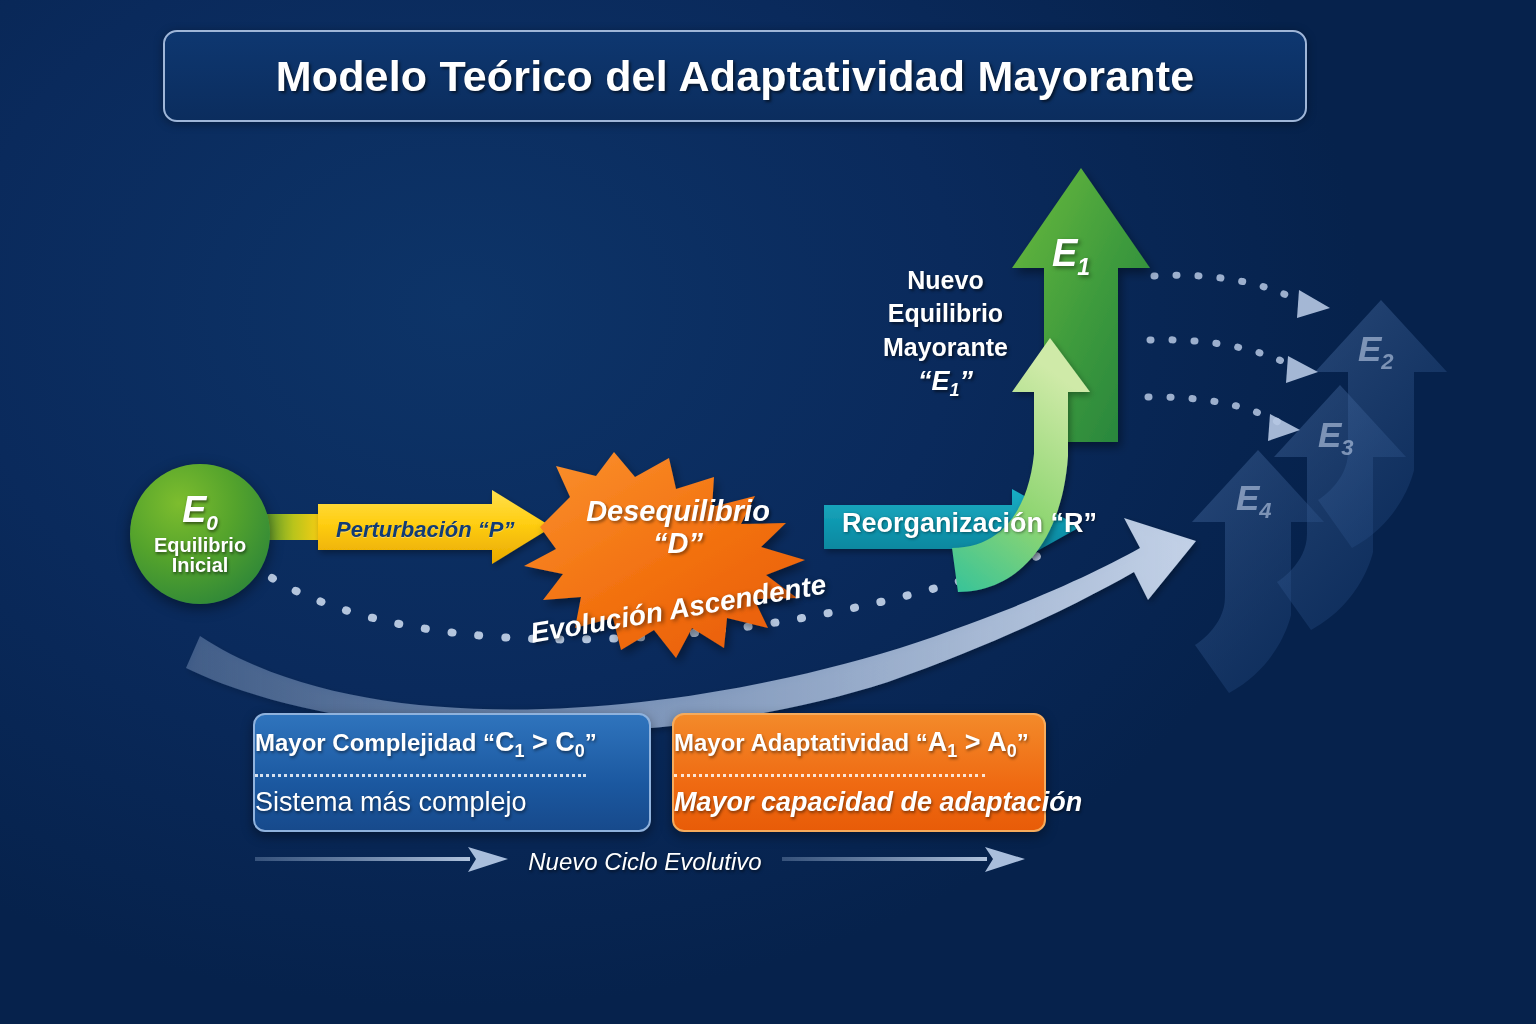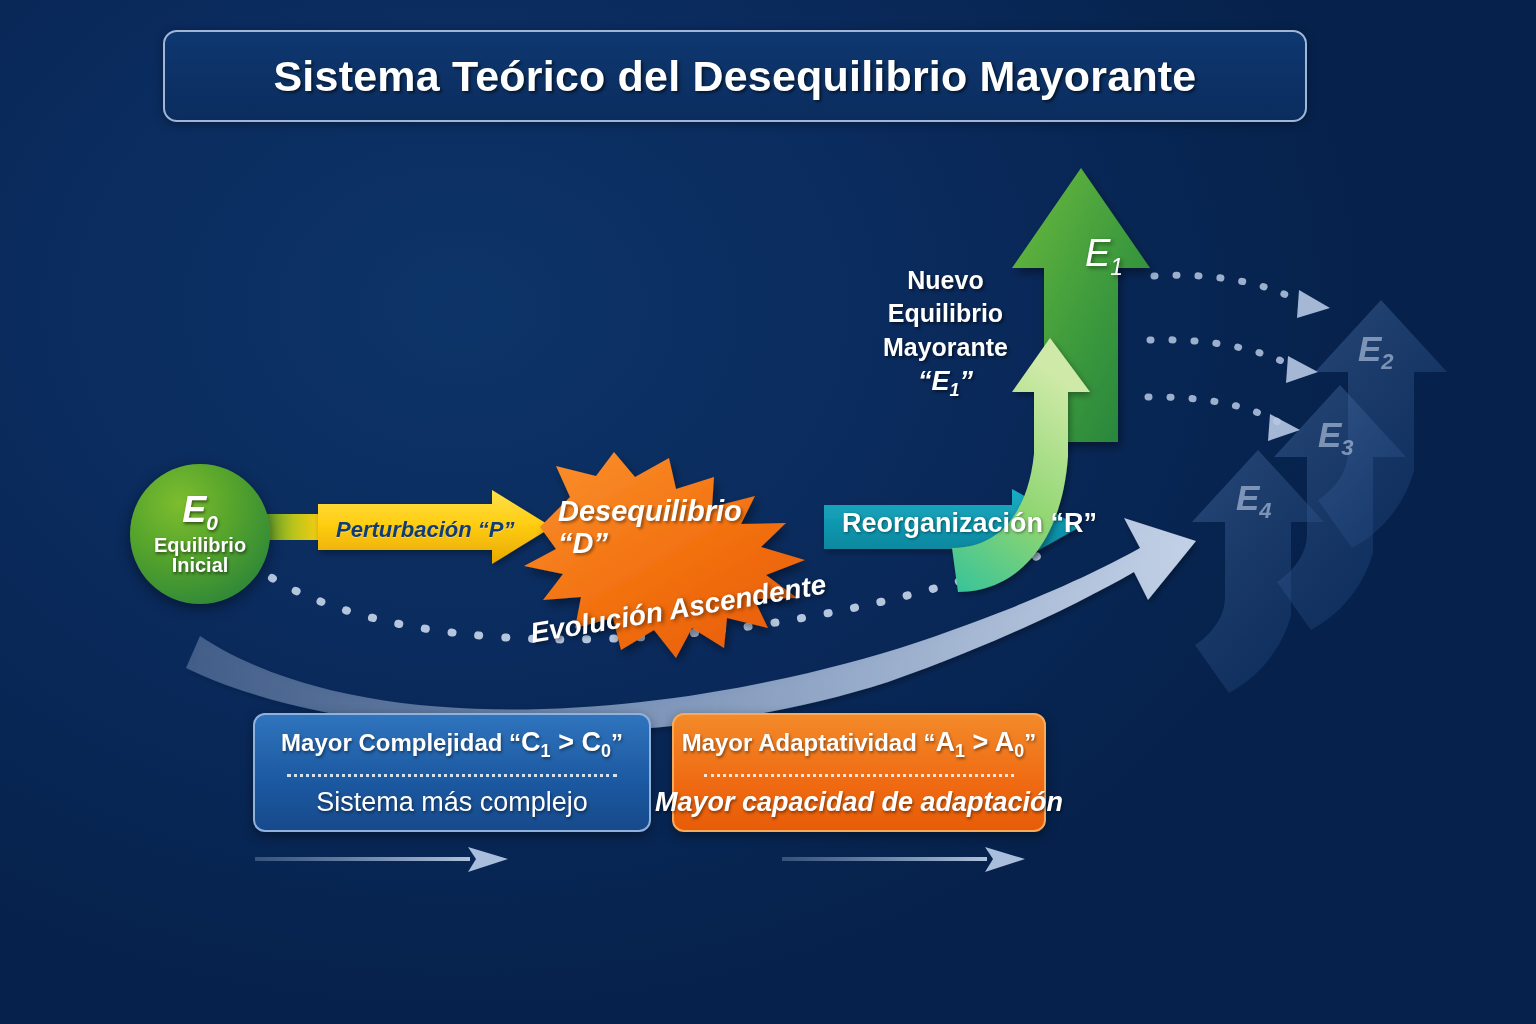--- a/index.html
+++ b/index.html
@@ -41,46 +41,46 @@
   .e0-big{color:#fff;font-size:36px;font-weight:bold;font-style:italic;
     text-shadow:1px 2px 3px rgba(0,0,0,.5);margin-bottom:1px;}
   .e0-big sub{font-size:21px;font-style:italic;}
   .e0-sub{color:#fff;font-size:20px;font-weight:bold;
     text-shadow:1px 2px 3px rgba(0,0,0,.5);}
 
   
   .lbl{position:absolute;white-space:nowrap;}
   .lbl-pert{left:336px;top:517px;color:#123c75;font-size:22px;font-weight:bold;font-style:italic;
     text-shadow:0 1px 0 rgba(255,255,255,.35);}
-  .lbl-deseq{left:558px;top:495px;width:240px;text-align:left;color:#fff;
+  .lbl-deseq{left:558px;top:495px;width:240px;text-align:center;color:#fff;
     font-size:29px;font-weight:bold;font-style:italic;line-height:1.12;
     text-shadow:2px 2px 3px rgba(0,0,0,.4);}
   .lbl-reorg{left:842px;top:508px;color:#ffffff;font-size:27px;font-weight:bold;
     text-shadow:1px 1px 3px rgba(0,0,0,.45);}
-  .lbl-e1{left:1052px;top:232px;color:#fff;font-size:38px;font-weight:normal;font-style:italic;
-    text-shadow:2px 2px 4px rgba(0,0,0,.45);margin-left:33px;}
+  .lbl-e1{left:1052px;top:232px;color:#fff;font-size:38px;font-weight:bold;font-style:italic;
+    text-shadow:2px 2px 4px rgba(0,0,0,.45);}
   .lbl-e1 sub{font-size:23px;}
   .lbl-nuevo{left:868px;top:264px;width:155px;text-align:center;color:#fff;
     font-size:25px;font-weight:bold;line-height:1.33;
     text-shadow:2px 2px 3px rgba(0,0,0,.5);}
   .lbl-nuevo .q{font-size:27px;font-style:italic;}
   .lbl-nuevo .q sub{font-size:18px;}
   .lbl-evo{left:528px;top:618px;color:#fff;font-size:28px;font-weight:bold;font-style:italic;
     text-shadow:2px 2px 4px rgba(0,0,0,.5);transform:rotate(-9.5deg);transform-origin:left top;}
 
   .ghost-lbl{position:absolute;color:#b8c9e4;opacity:.62;font-size:35px;font-weight:bold;
     font-style:italic;}
   .ghost-lbl sub{font-size:22px;}
   .g2{left:1358px;top:329px;text-align:right;}
   .g3{left:1318px;top:415px;}
   .g4{left:1236px;top:478px;}
 
   
   .card{position:absolute;border-radius:12px;box-shadow:0 4px 12px rgba(0,0,0,.4);
-    display:flex;flex-direction:column;align-items:center;justify-content:center;}
+    display:flex;flex-direction:column;justify-content:center;}
   .card-blue{left:253px;top:713px;width:394px;height:115px;
     background:linear-gradient(180deg,#2f74bd 0%,#1b58a0 60%,#174a8c 100%);
     border:2px solid #8fb2dd;}
   .card-orange{left:672px;top:713px;width:370px;height:115px;
     background:linear-gradient(180deg,#f38a2a 0%,#ef6a12 60%,#e85c08 100%);
     border:2px solid #f6ab5c;}
   .card-title{color:#fff;font-size:24px;font-weight:bold;white-space:nowrap;
     text-shadow:1px 2px 3px rgba(0,0,0,.45);}
   .card-title .fm{font-size:27px;font-weight:bold;}
   .card-title .fm sub{font-size:18px;}
@@ -225,21 +225,21 @@
       <rect x="255" y="857" width="215" height="4" fill="url(#gradCycleLine)"></rect>
       <path d="M468 847 L508 859 L468 872 L476 859 Z" fill="#a9bedc"></path>
     </g>
     <g>
       <rect x="782" y="857" width="205" height="4" fill="url(#gradCycleLine)"></rect>
       <path d="M985 847 L1025 859 L985 872 L993 859 Z" fill="#a9bedc"></path>
     </g>
   </svg>
 
   <div class="title-box">
-    <div class="title-text">Sistema Teórico del Desequilibrio Mayorante</div>
+    <div class="title-text">Modelo Teórico del Adaptatividad Mayorante</div>
   </div>
 
   <div class="e0-circle">
     <div class="e0-big">
       <span>E</span><sub>0</sub>
     </div>
     <div class="e0-sub">Equilibrio</div>
     <div class="e0-sub">Inicial</div>
   </div>
 
@@ -274,14 +274,15 @@
     <div class="card-divider"></div>
     <div class="card-sub">Sistema más complejo</div>
   </div>
 
   <div class="card card-orange">
     <div class="card-title"><span>Mayor Adaptatividad “</span><span class="fm"><span>A</span><sub>1</sub><span> &gt; </span><span>A</span><sub>0</sub></span><span>”</span></div>
     <div class="card-divider"></div>
     <div class="card-sub">Mayor capacidad de adaptación</div>
   </div>
 
+  <div class="cycle-label">Nuevo Ciclo Evolutivo</div>
 
 </div>
 
 </body></html>

